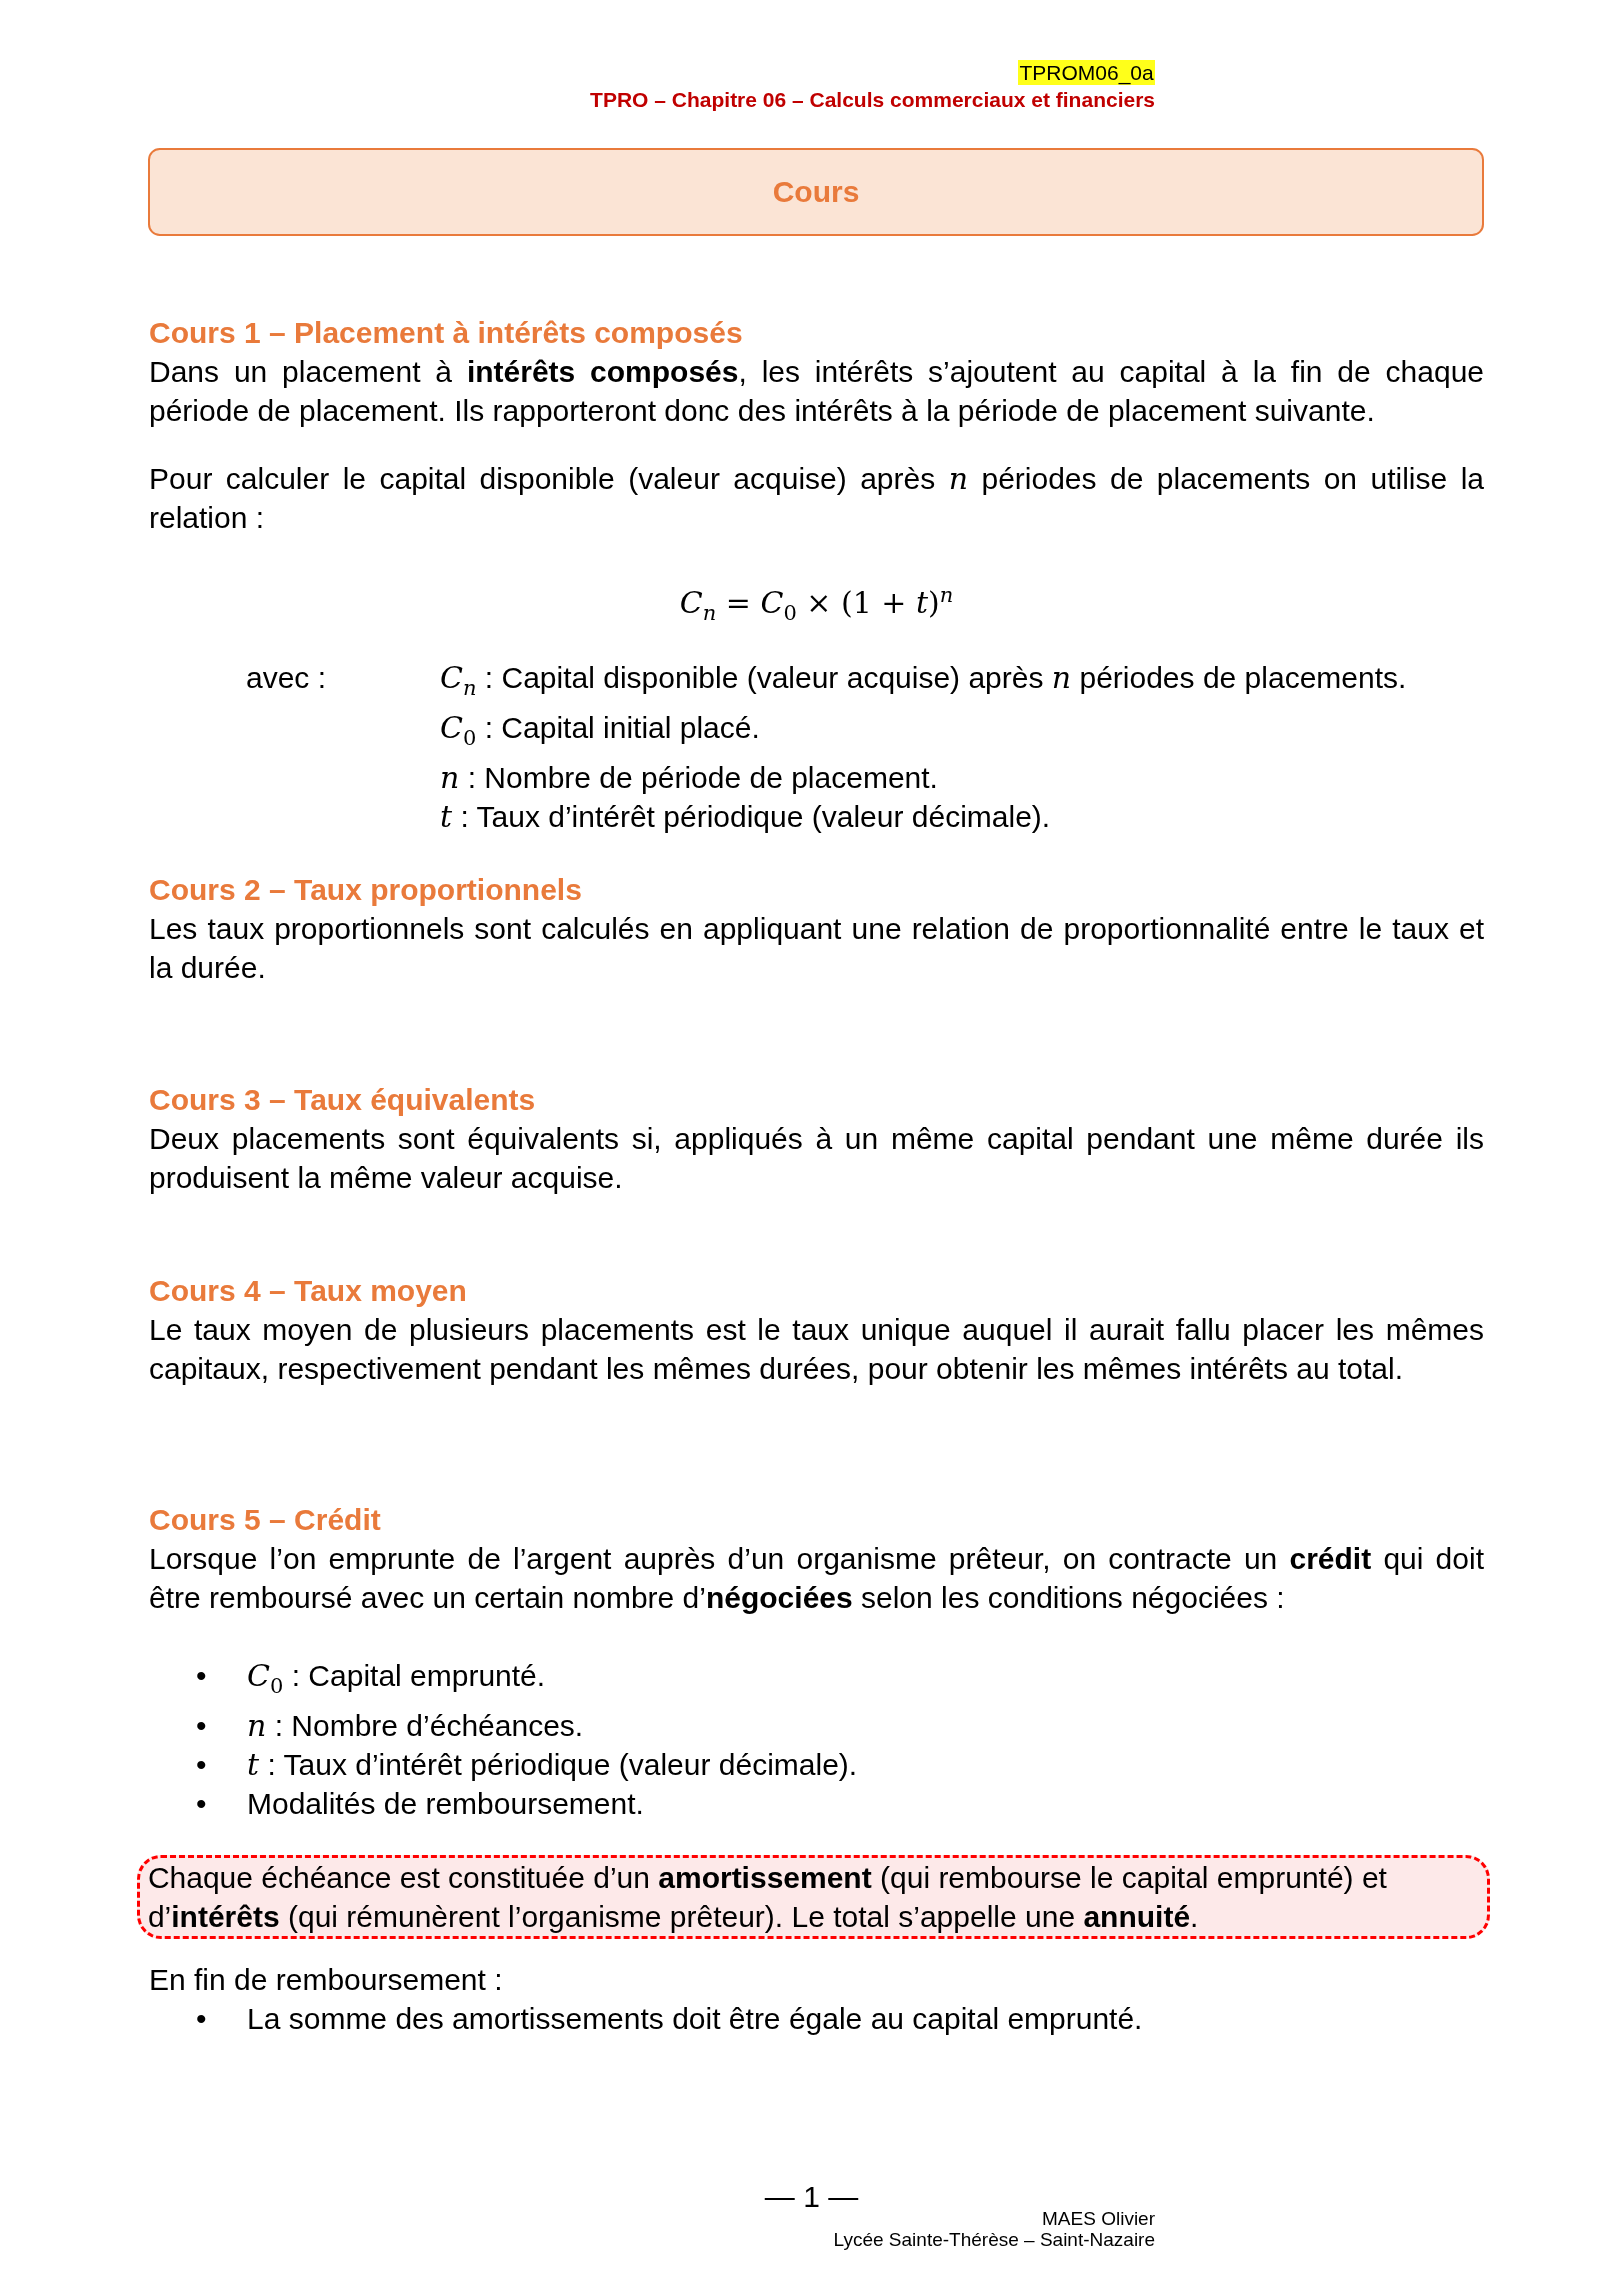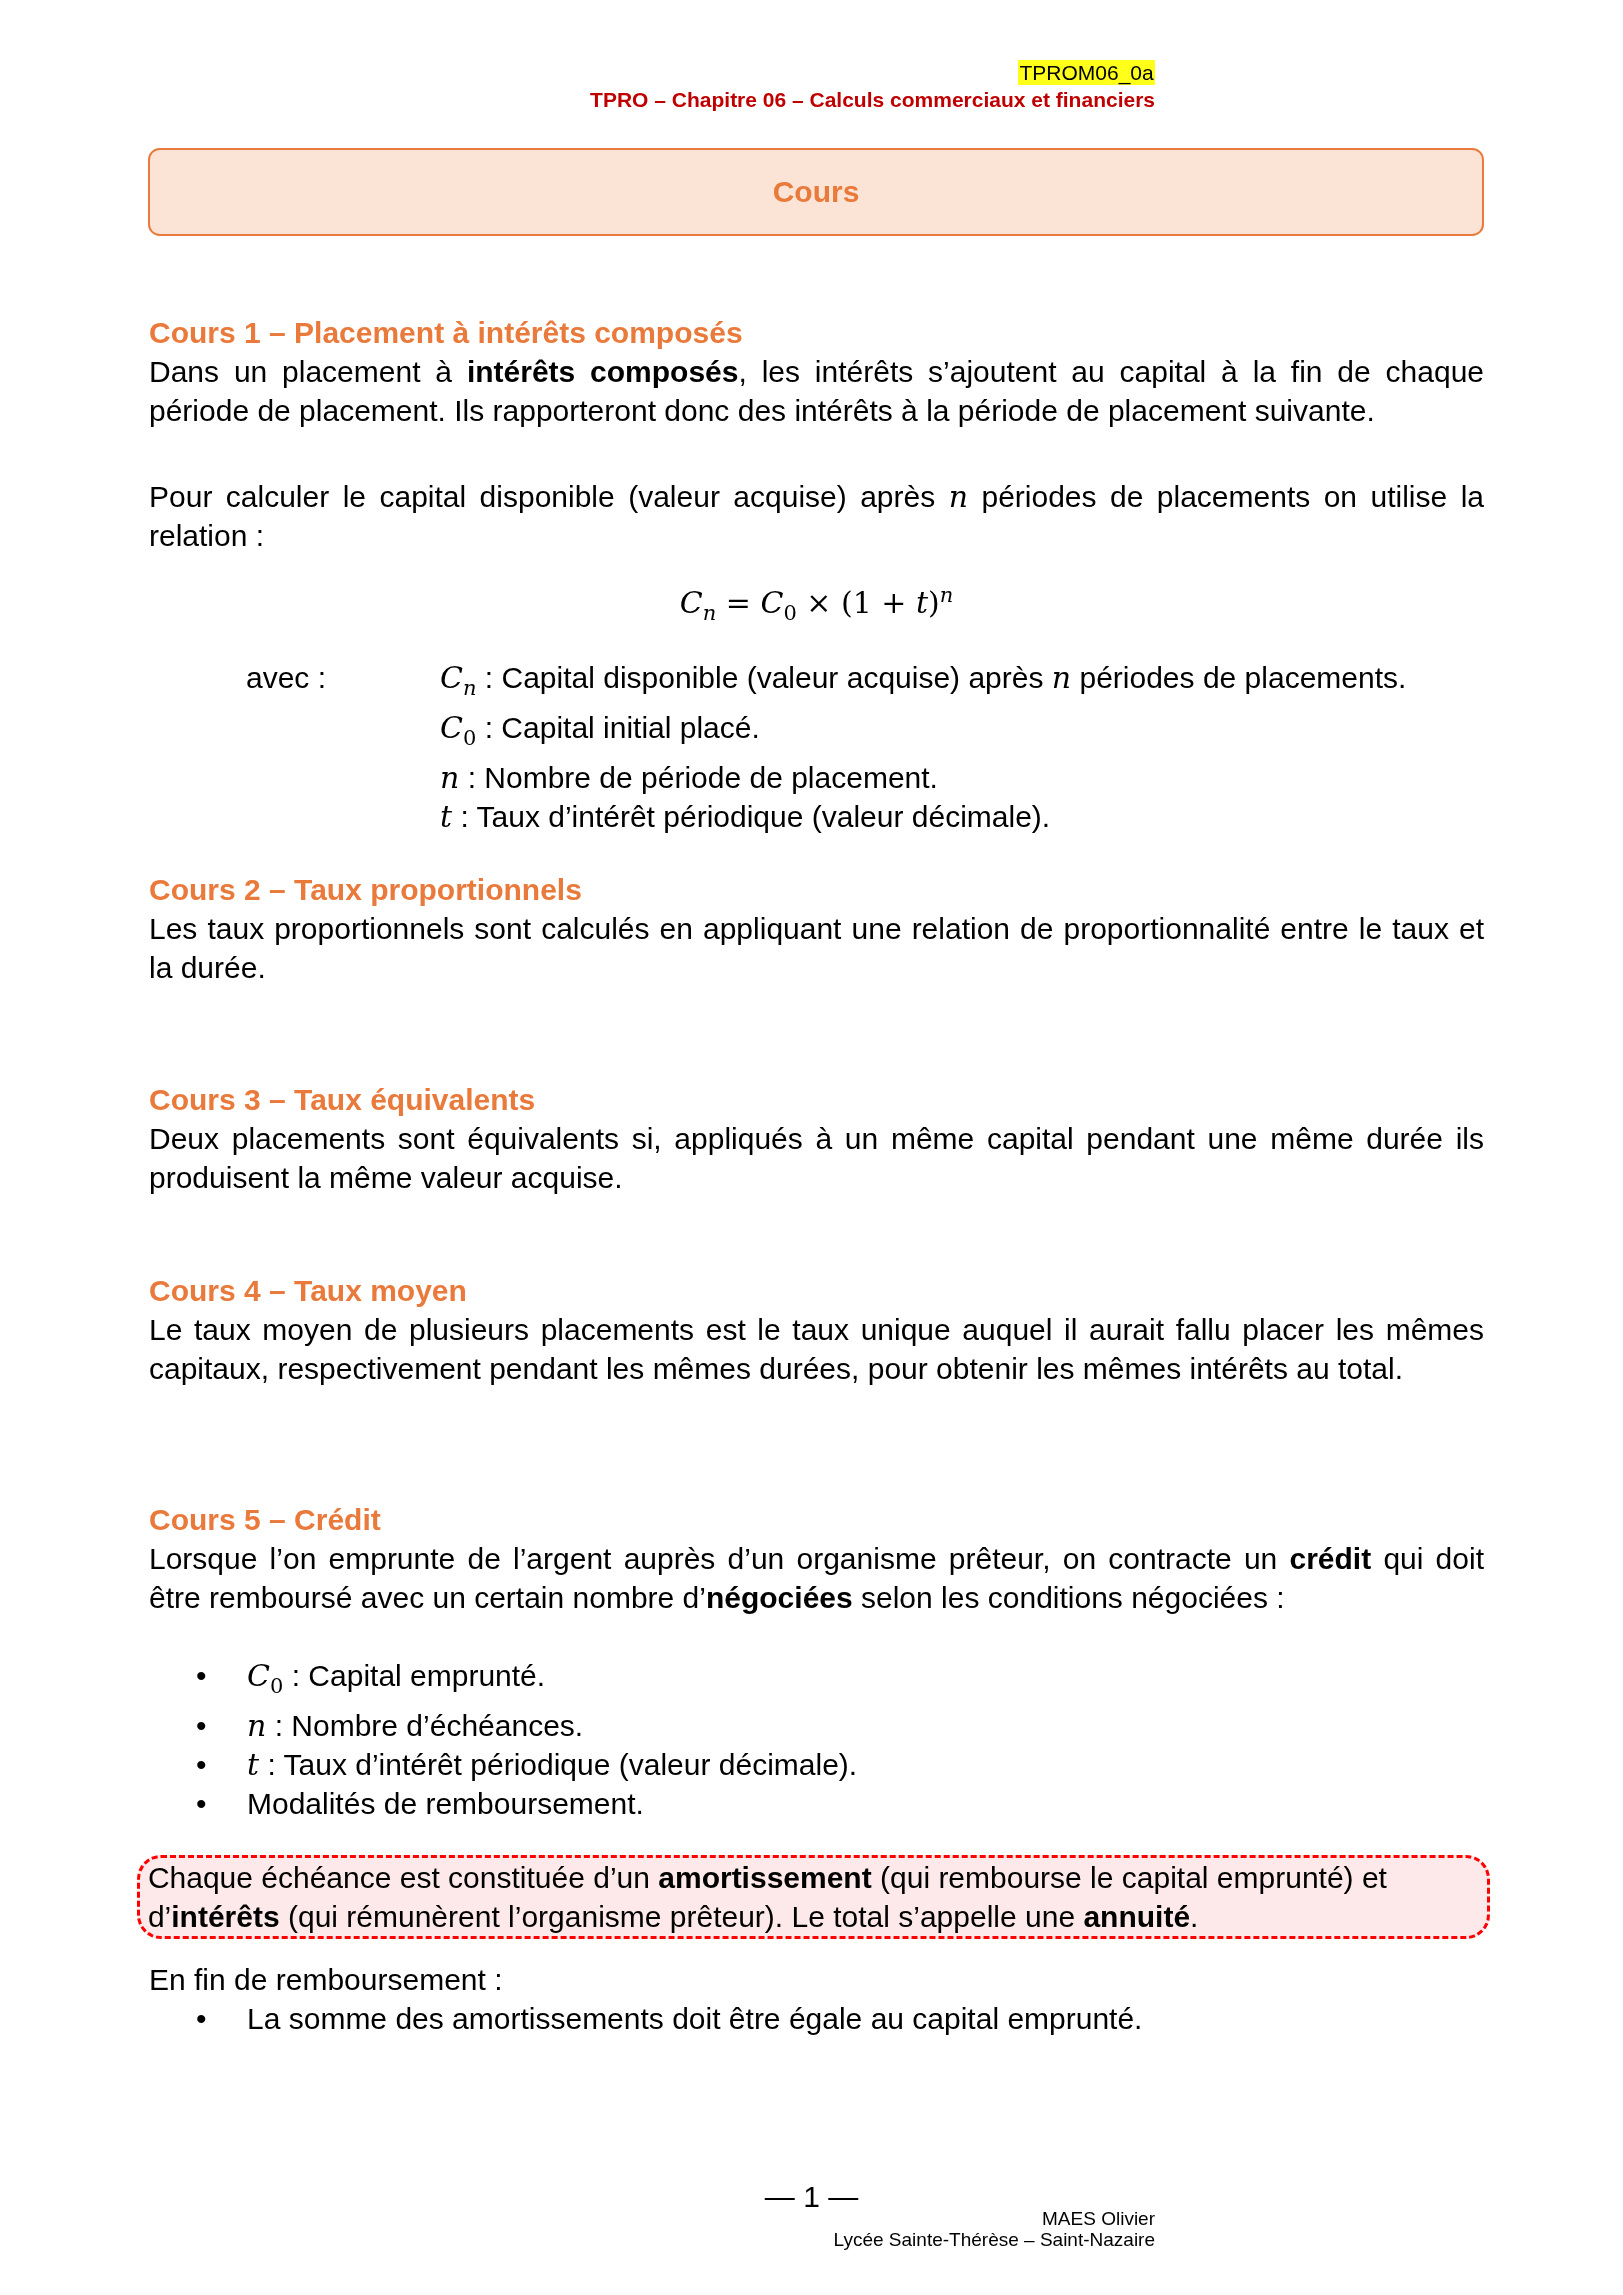--- a/index.html
+++ b/index.html
@@ -32,21 +32,21 @@
   <div class="hdr-code">TPROM06_0a</div>
   <div class="hdr-title">TPRO – Chapitre 06 – Calculs commerciaux et financiers</div>
 
   <div class="banner">
     <span>Cours</span>
   </div>
 
   <div class="content" style="top:313px;">
     <div class="h">Cours 1 – Placement à intérêts composés</div>
     <p class="p"><span>Dans un placement à </span><b>intérêts composés</b><span>, les intérêts s’ajoutent au capital à la fin de chaque période de placement. Ils rapporteront donc des intérêts à la période de placement suivante.</span></p>
-    <p class="p" style="margin-top:47px;"><span>Pour calculer le capital disponible (valeur acquise) après </span><span class="math">n</span><span> périodes de placements on utilise la relation :</span></p>
+    <p class="p" style="margin-top:29px;"><span>Pour calculer le capital disponible (valeur acquise) après </span><span class="math">n</span><span> périodes de placements on utilise la relation :</span></p>
   </div>
 
   <div class="content" style="top:576px;height:46px;">
     <div class="formula">
       <span class="math">C</span><sub class="math" style="font-size:21px;">n</sub> = <span class="math">C</span><sub style="font-size:21px;">0</sub> × (1 + <span class="math">t</span>)<sup class="math" style="font-size:21px;">n</sup>
     </div>
   </div>
 
   <div class="content" style="top:658px;height:157px;">
     <div class="avec-label">avec :</div>

